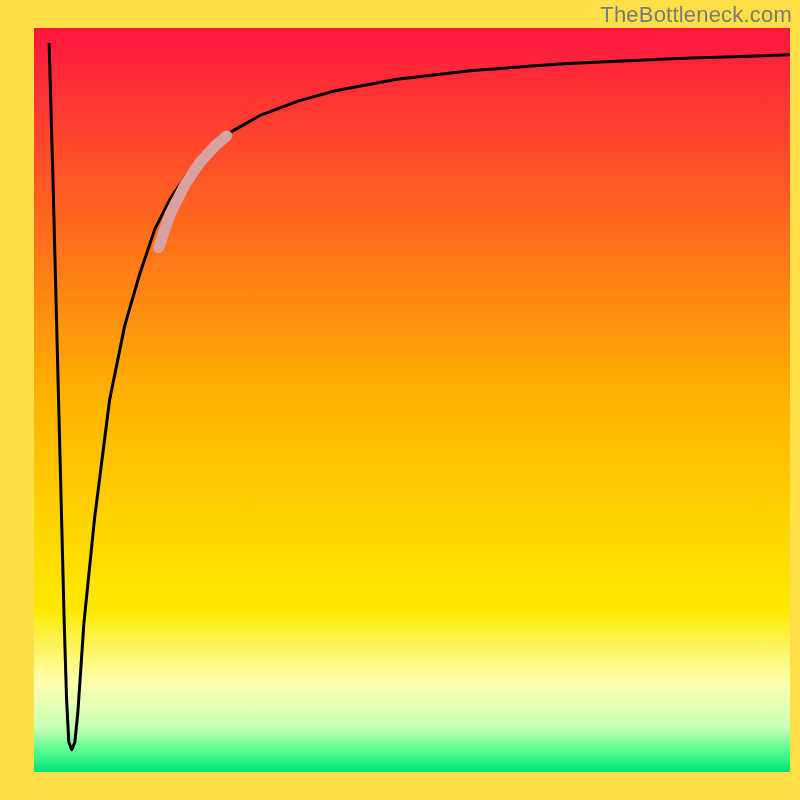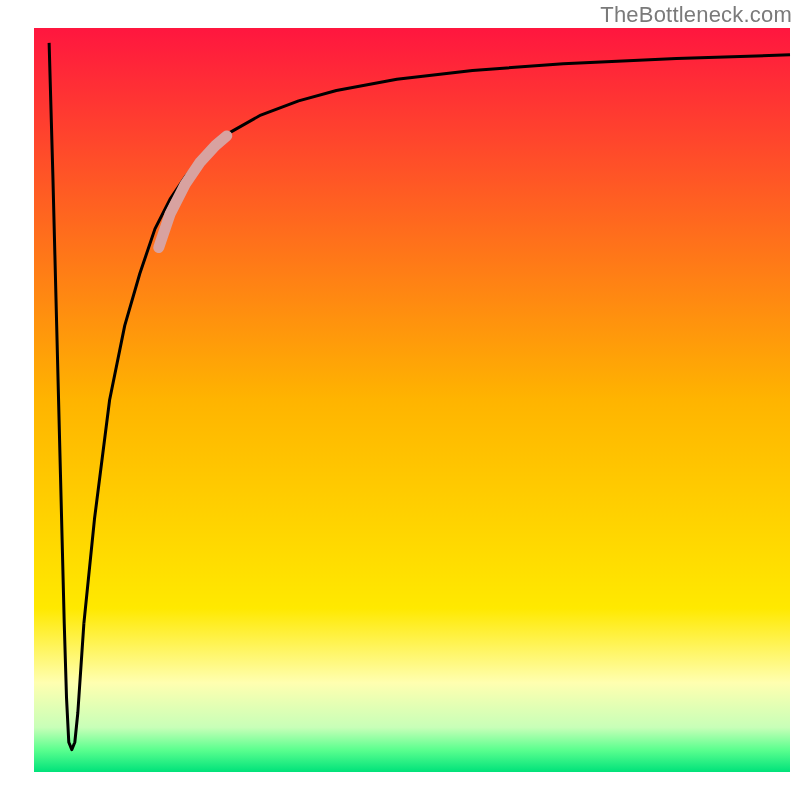--- a/index.html
+++ b/index.html
@@ -8,21 +8,21 @@
     width: 800px;
     height: 800px;
     overflow: hidden;
     background: #000;
     font-family: Arial, Helvetica, sans-serif;
   }
   .frame {
     position: relative;
     width: 800px;
     height: 800px;
-    background: #ffffff;
+    background: #fde047;
   }
   .watermark {
     position: absolute;
     top: 2px;
     right: 8px;
     color: #7a7a7a;
     font-size: 22px;
     font-weight: 400;
     letter-spacing: 0.2px;
     user-select: none;

